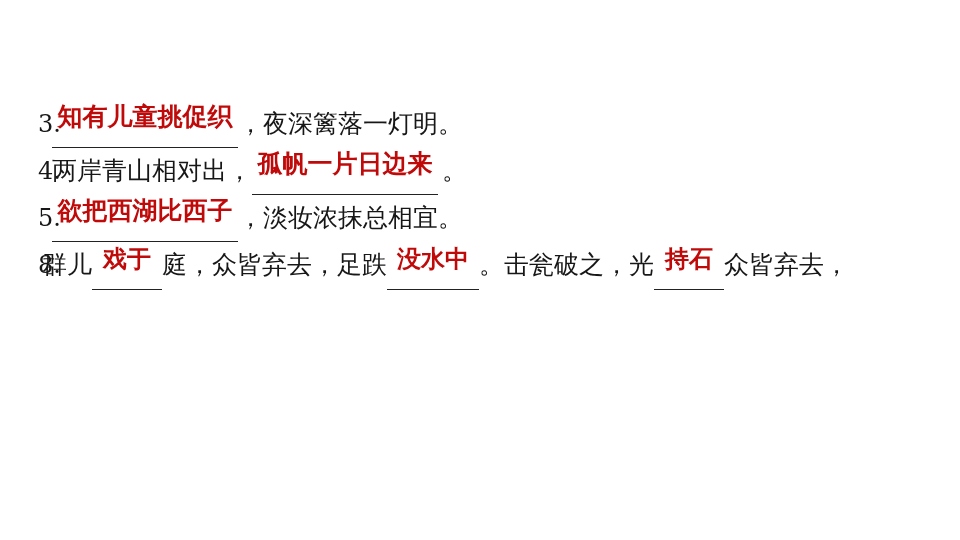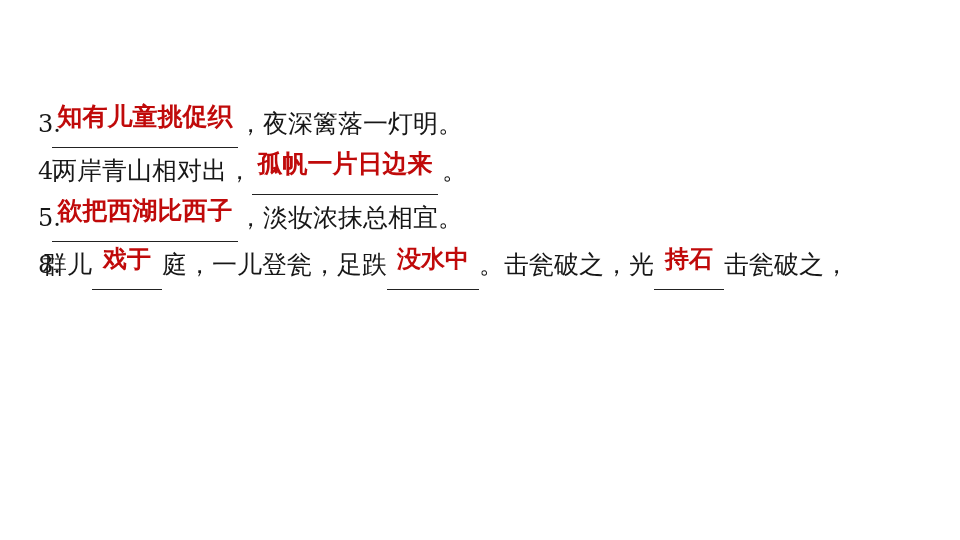--- a/index.html
+++ b/index.html
@@ -110,18 +110,18 @@
       <span class="num num-pad">4.</span><span class="txt">两岸青山相对出，</span><span class="blank w7">孤帆一片日边来</span><span class="sep"></span><span class="txt">。</span>
     </div>
 
     <div class="qline">
       <span class="num num-pad">5.</span><span class="blank w7">欲把西湖比西子</span><span class="txt">，淡妆浓抹总相宜。</span>
     </div>
 
 
 
     <div class="qline">
-      <span class="num num-tight">8.</span><span class="txt">群儿</span><span class="blank sm w2">戏于</span><span class="txt">庭，一儿登瓮，足跌</span><span class="blank sm w3">没水中</span><span class="txt">。击瓮破之，光</span><span class="blank sm w2">持石</span><span class="txt">击瓮破之，</span>
+      <span class="num num-tight">8.</span><span class="txt">群儿</span><span class="blank sm w2">戏于</span><span class="txt">庭，众皆弃去，足跌</span><span class="blank sm w3">没水中</span><span class="txt">。击瓮破之，光</span><span class="blank sm w2">持石</span><span class="txt">众皆弃去，</span>
     </div>
 
 
   </div>
 </div>
 
 </body></html>

